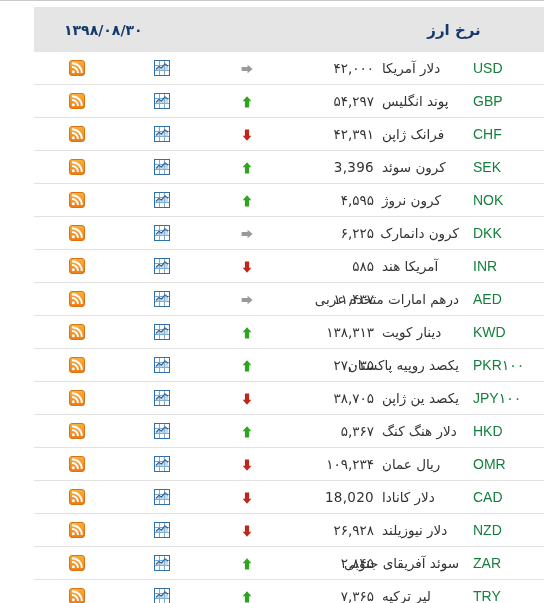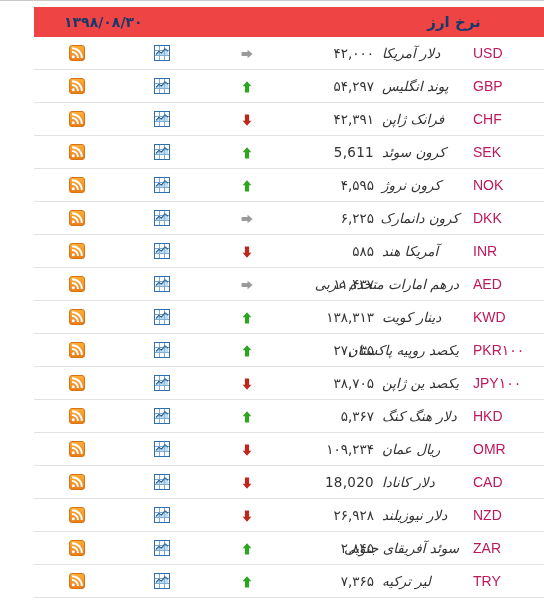--- a/index.html
+++ b/index.html
@@ -34,22 +34,22 @@
   table.rate-table {
     width: 510px;
     border-collapse: collapse;
     table-layout: fixed;
     margin-top: 6px;
     direction: rtl;
   }
 
   
   thead th {
-    background: #ef4444;
-    height: 30px;
+    background: #e5e5e5;
+    height: 45px;
     padding: 0 12px;
     font-weight: bold;
     font-size: 14px;
     color: #1f3864;
     vertical-align: middle;
     border: none;
     margin-top: 24px;
   }
   th.th-title {
     text-align: center;
@@ -76,34 +76,33 @@
     padding: 0;
     vertical-align: middle;
     font-size: 13px;
     color: #333333;
   }
 
   td.c-code {
     width: 72px;
     text-align: left;
     padding-left: 14px;
-    color: #be185d;
+    color: #15803d;
     font-size: 14px;
     font-family: "Liberation Sans", sans-serif;
     white-space: nowrap;
     direction: ltr;
   }
   td.c-name {
     width: 196px;
     text-align: left;
     padding-left: 8px;
     color: #333333;
     font-size: 13.5px;
     white-space: nowrap;
-    font-style: italic;
   }
   td.c-price {
     width: 120px;
     color: #333333;
     font-size: 13.5px;
     white-space: nowrap;
     letter-spacing: .3px;
   }
   td.c-trend {
     width: 38px;
@@ -238,21 +237,21 @@
     </defs>
     <rect x="0.5" y="0.5" width="15" height="15" rx="2.5" ry="2.5" fill="url(#rssg)" stroke="#d9740f" stroke-width="1"></rect>
     <circle cx="4.3" cy="11.7" r="1.55" fill="#ffffff"></circle>
     <path d="M3.0 8.0a5.0 5.0 0 0 1 5.0 5.0h2.0A7.0 7.0 0 0 0 3.0 6.0z" fill="#ffffff"></path>
     <path d="M3.0 4.2a8.8 8.8 0 0 1 8.8 8.8h2.0A10.8 10.8 0 0 0 3.0 2.2z" fill="#ffffff"></path>
   </svg></span></td>
         </tr>
         <tr>
           <td class="c-code">SEK</td>
           <td class="c-name">کرون سوئد</td>
-          <td class="c-price">5,611</td>
+          <td class="c-price">3,396</td>
           <td class="c-trend"><span class="arrow"><svg xmlns="http://www.w3.org/2000/svg" viewBox="0 0 14 14" width="14" height="14">
     <path d="M7 1.2 L11.4 6.2 L9.1 6.2 L9.1 12.6 L4.9 12.6 L4.9 6.2 L2.6 6.2 Z" fill="#2ea520"></path>
   </svg></span></td>
           <td class="c-chart"><span class="ico-chart"><svg xmlns="http://www.w3.org/2000/svg" viewBox="0 0 16 16" width="16" height="16">
     <rect x="0.5" y="0.5" width="15" height="15" fill="#ffffff" stroke="#2f6fad" stroke-width="1"></rect>
     <path d="M5.5 1 L5.5 15 M10.5 1 L10.5 15 M1 5.5 L15 5.5 M1 10.5 L15 10.5" stroke="#7fa8cf" stroke-width="1" fill="none"></path>
     <path d="M2 9.5 L5 6.5 L7.5 8.2 L11 4 L14 6.2" stroke="#1b4f82" stroke-width="1.3" fill="none" stroke-linejoin="round"></path>
     <path d="M2 9.5 L5 6.5 L7.5 8.2 L11 4 L14 6.2 L14 10.5 L2 10.5 Z" fill="#8fc0e4" opacity="0.55"></path>
   </svg></span></td>
           <td class="c-rss"><span class="ico-rss"><svg xmlns="http://www.w3.org/2000/svg" viewBox="0 0 16 16" width="16" height="16">

